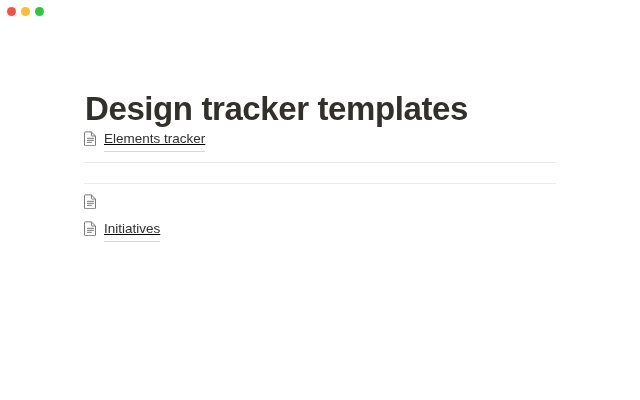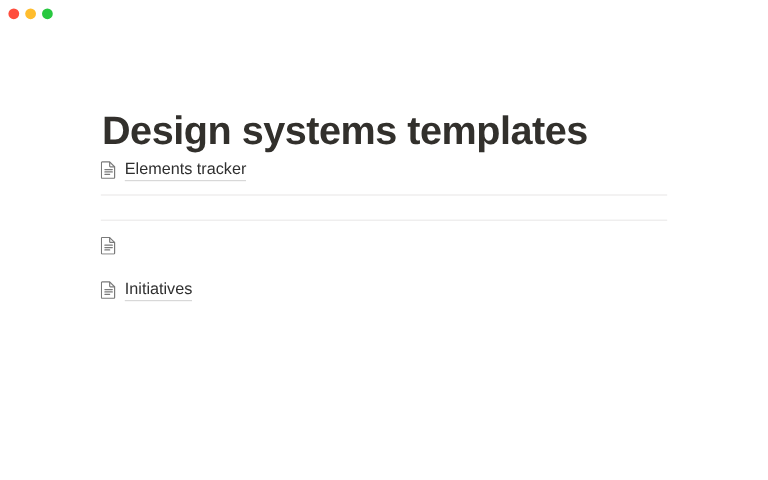--- a/index.html
+++ b/index.html
@@ -78,24 +78,24 @@
   }
 
   .divider {
     height: 1px;
     background: #eceaea;
     width: 472px;
   }
 
   .doc-row {
     display: flex;
-    align-items: center;
     height: 21px;
     gap: 7px;
     white-space: nowrap;
+    text-decoration: underline;
   }
 
   .doc-icon {
     width: 13px;
     height: 15px;
     flex: 0 0 13px;
     display: block;
     position: relative;
     top: 0px;
   }
@@ -119,21 +119,21 @@
   <div class="titlebar">
     <div class="traffic-lights">
       <span class="tl-dot" style="background:#ff4d3d"></span>
       <span class="tl-dot" style="background:#ffbd2e"></span>
       <span class="tl-dot" style="background:#28c840"></span>
     </div>
   </div>
 
   <div class="content">
 
-    <div class="page-title">Design systems templates</div>
+    <div class="page-title">Design tracker templates</div>
 
     <div class="doc-list">
 
       <div class="doc-row">
         <span class="doc-icon">
           <svg viewBox="0 0 13 15" width="13" height="15" aria-hidden="true">
             <path d="M1.2 0.9 h6.1 l4.2 4.1 v9.0 a0.7 0.7 0 0 1 -0.7 0.7 h-9.6 a0.7 0.7 0 0 1 -0.7 -0.7 v-12.4 a0.7 0.7 0 0 1 0.7 -0.7 z" fill="none" stroke="#7a7a7a" stroke-width="1"></path>
             <path d="M7.4 0.9 v3.5 a0.6 0.6 0 0 0 0.6 0.6 h3.5" fill="none" stroke="#7a7a7a" stroke-width="1"></path>
             <path d="M3.4 7.3 h6.2 M3.4 9.3 h6.2 M3.4 11.3 h4.0" stroke="#7a7a7a" stroke-width="1" stroke-linecap="round"></path>
           </svg>
@@ -154,21 +154,21 @@
         <span class="doc-icon">
           <svg viewBox="0 0 13 15" width="13" height="15" aria-hidden="true">
             <path d="M1.2 0.9 h6.1 l4.2 4.1 v9.0 a0.7 0.7 0 0 1 -0.7 0.7 h-9.6 a0.7 0.7 0 0 1 -0.7 -0.7 v-12.4 a0.7 0.7 0 0 1 0.7 -0.7 z" fill="none" stroke="#7a7a7a" stroke-width="1"></path>
             <path d="M7.4 0.9 v3.5 a0.6 0.6 0 0 0 0.6 0.6 h3.5" fill="none" stroke="#7a7a7a" stroke-width="1"></path>
             <path d="M3.4 7.3 h6.2 M3.4 9.3 h6.2 M3.4 11.3 h4.0" stroke="#7a7a7a" stroke-width="1" stroke-linecap="round"></path>
           </svg>
         </span>
       </div>
 
 
-      <div class="doc-row" style="margin-top:16px">
+      <div class="doc-row" style="margin-top:6px">
         <span class="doc-icon">
           <svg viewBox="0 0 13 15" width="13" height="15" aria-hidden="true">
             <path d="M1.2 0.9 h6.1 l4.2 4.1 v9.0 a0.7 0.7 0 0 1 -0.7 0.7 h-9.6 a0.7 0.7 0 0 1 -0.7 -0.7 v-12.4 a0.7 0.7 0 0 1 0.7 -0.7 z" fill="none" stroke="#7a7a7a" stroke-width="1"></path>
             <path d="M7.4 0.9 v3.5 a0.6 0.6 0 0 0 0.6 0.6 h3.5" fill="none" stroke="#7a7a7a" stroke-width="1"></path>
             <path d="M3.4 7.3 h6.2 M3.4 9.3 h6.2 M3.4 11.3 h4.0" stroke="#7a7a7a" stroke-width="1" stroke-linecap="round"></path>
           </svg>
         </span>
         <span class="doc-label">Initiatives</span>
       </div>
 

